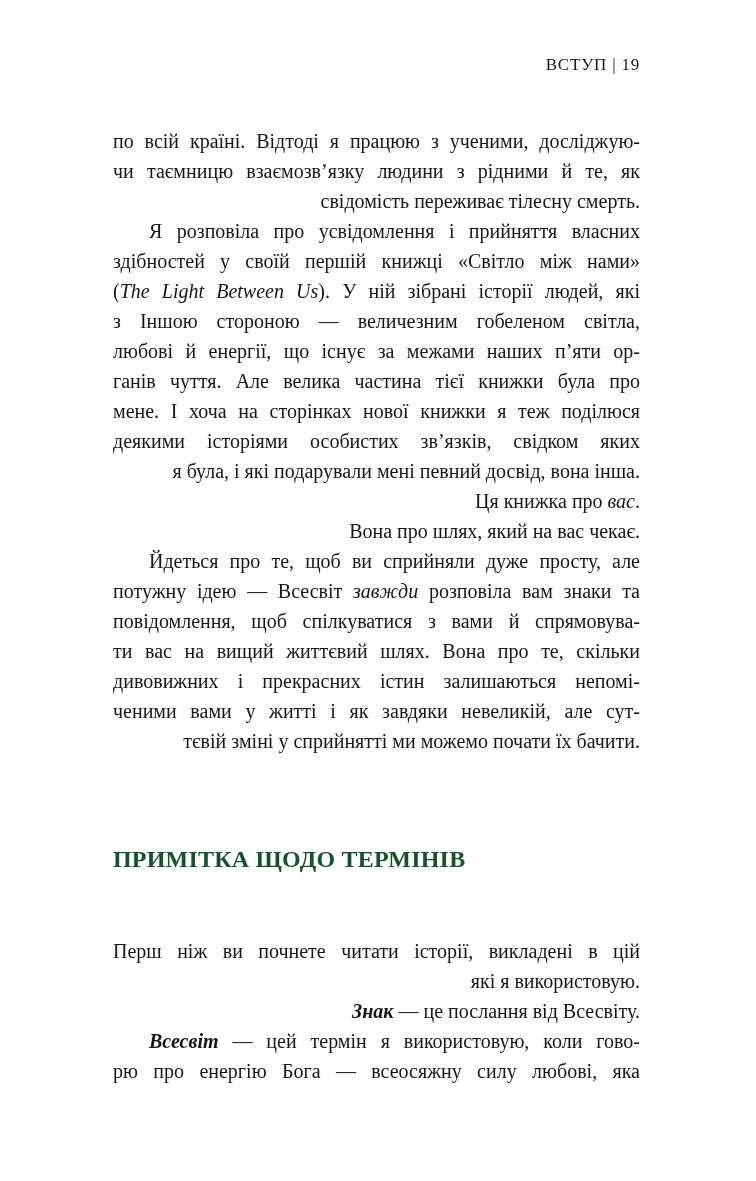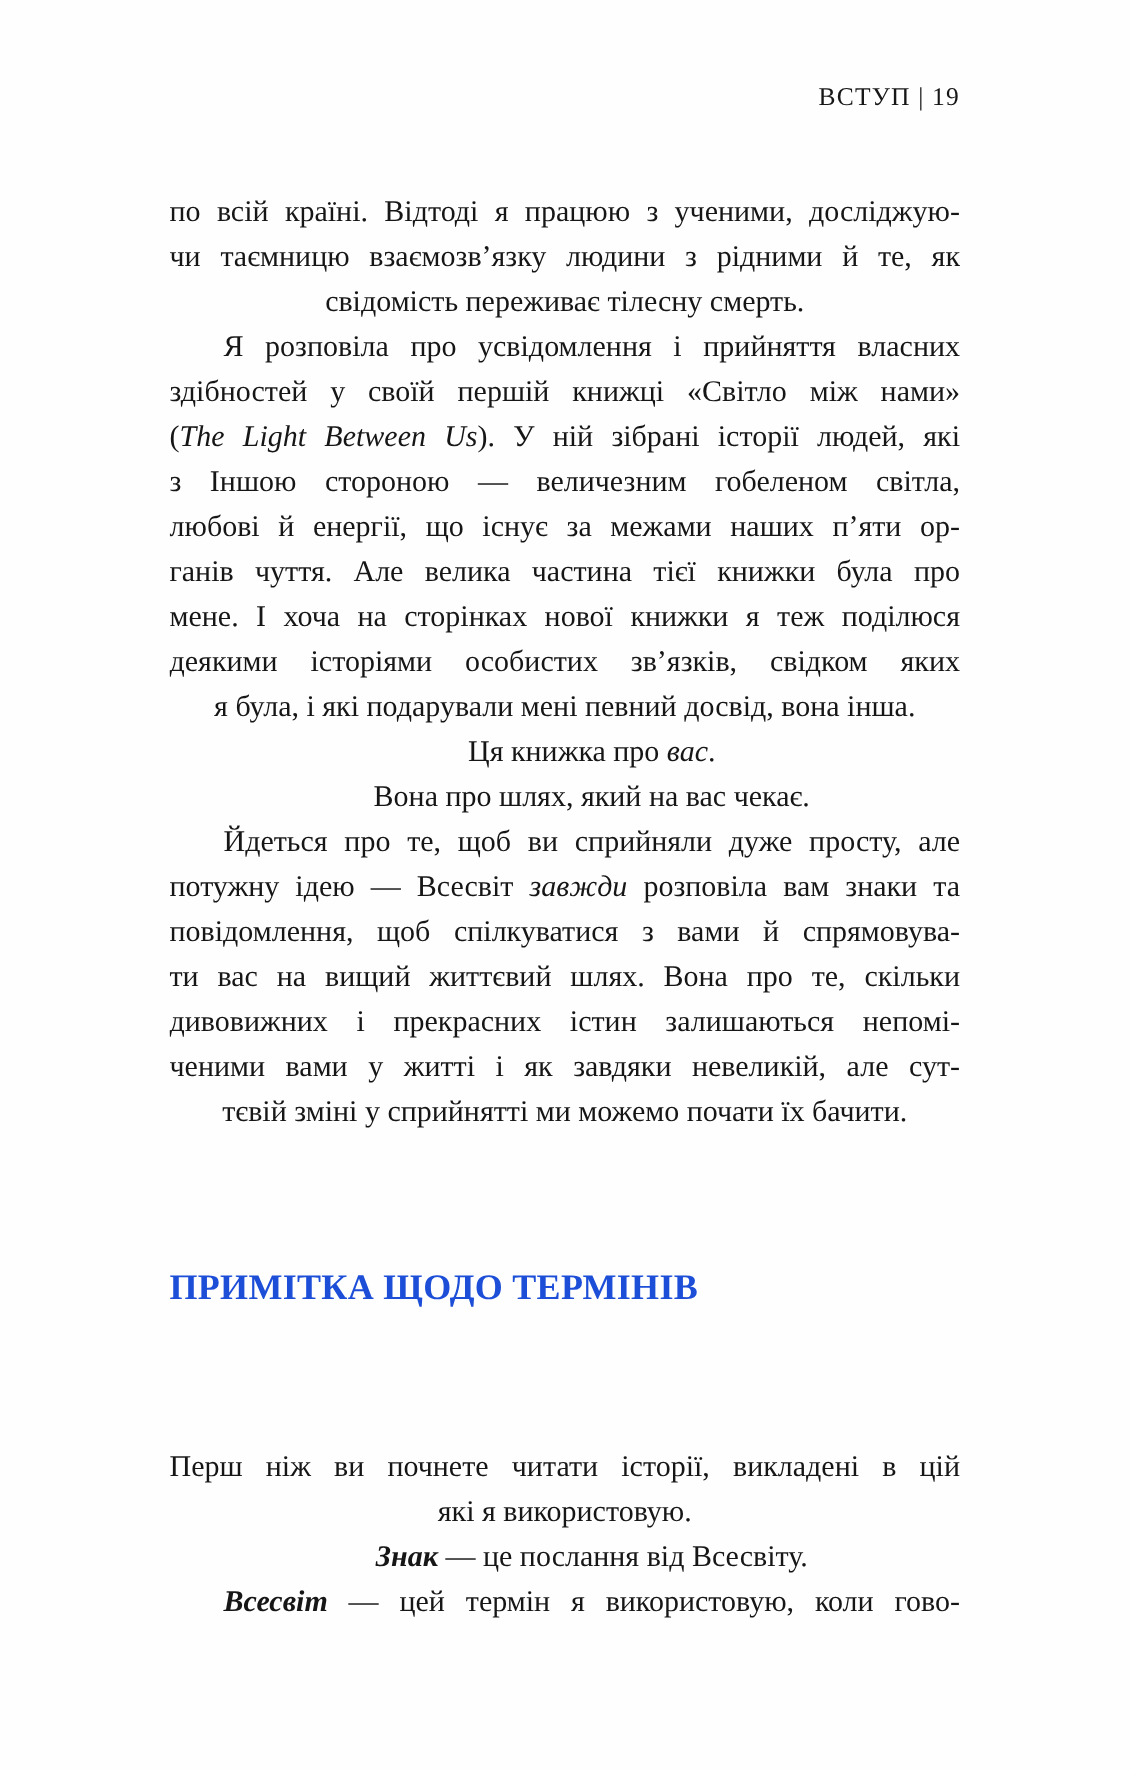--- a/index.html
+++ b/index.html
@@ -34,30 +34,30 @@
   .block1 { top: 126px; }
   .section-heading {
     position: absolute;
     top: 846px;
     left: 113px;
     width: 527px;
     margin: 0;
     font-size: 24px;
     font-weight: bold;
     letter-spacing: 0.2px;
-    color: #1d4ed8;
+    color: #14532d;
   }
-  .block2 { top: 963px; }
+  .block2 { top: 936px; }
   .para { margin: 0; }
   .line {
     height: 30px;
     line-height: 30px;
     font-size: 20px;
     overflow: hidden;
-    text-align: center;
+    text-align: right;
   }
   .line.first-indent { text-indent: 36px; }
   .line.just {
     text-align: justify;
     text-align-last: justify;
   }
   .line.just::after {
     content: "";
     display: inline-block;
     width: 100%;
@@ -111,15 +111,16 @@
   <div class="body-block block2" id="block2">
       <div class="para">
         <div class="line just"><span>Перш ніж ви почнете читати історії, викладені в цій</span></div>
         <div class="line"><span>які я використовую.</span></div>
       </div>
       <div class="para">
         <div class="line first-indent"><span class="seg-bold">Знак</span><span> — це послання від Всесвіту.</span></div>
       </div>
       <div class="para">
         <div class="line just first-indent"><span class="seg-bold">Всесвіт</span><span> — цей термін я використовую, коли гово-</span></div>
+        <div class="line just"><span>рю про енергію Бога — всеосяжну силу любові, яка</span></div>
       </div>
     </div>
 </div>
 
 </body></html>

